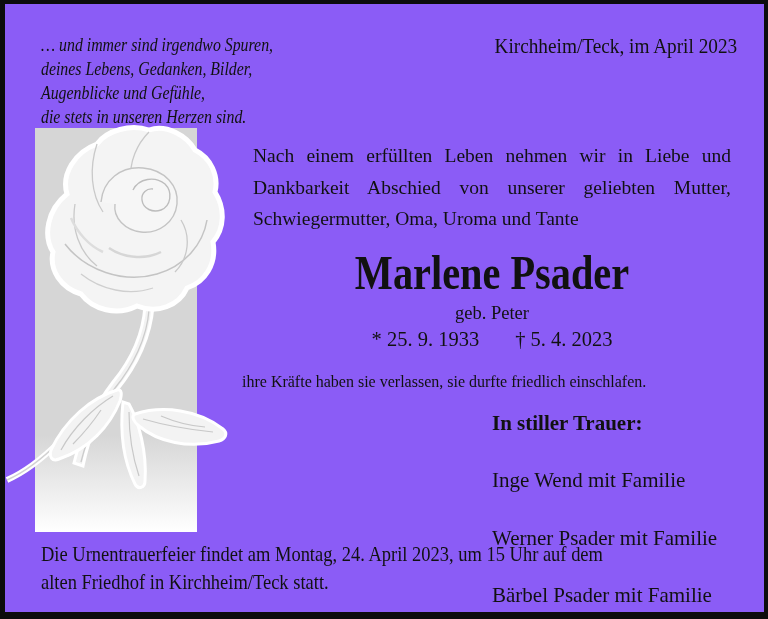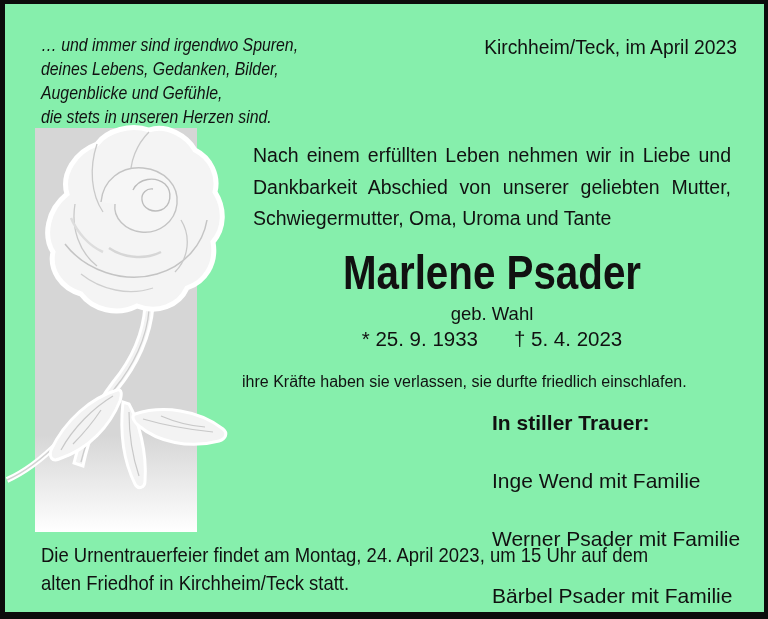--- a/index.html
+++ b/index.html
@@ -2,23 +2,23 @@
 <html><head>
 <meta charset="utf-8">
 <style>
   html,body { margin:0; padding:0; background:#ffffff; }
   .notice {
     position:relative;
     width:768px; height:619px;
     box-sizing:border-box;
     border:solid #0c0c0c;
     border-width:4px 4px 7px 5px;
-    background:#86efac;
+    background:#8b5cf6;
     color:#111111;
-    font-family:Liberation Sans, sans-serif;
+    font-family:Liberation Serif, serif;
     overflow:hidden;
   }
   .poem {
     position:absolute; left:36px; top:29px;
     font-style:italic;
     font-size:18px; line-height:24px;
     transform:scaleX(0.88); transform-origin:left top;
     white-space:nowrap;
   }
   .dateline {
@@ -101,21 +101,21 @@
     <path d="M96,80 C98,58 116,44 138,46 C160,48 174,64 172,82 C170,100 154,112 136,110 C120,108 108,96 110,82" fill="#f6f6f6" stroke="#c4c4c4" stroke-width="1.4"></path>
     <path d="M128,68 C134,56 150,54 160,62 C168,70 166,84 156,88 C148,91 138,87 137,78 C136,71 142,66 148,67" fill="none" stroke="#bdbdbd" stroke-width="1.4"></path>
     <path d="M104,126 C118,136 140,138 156,130" fill="none" stroke="#d6d6d6" stroke-width="2.5"></path>
     <path d="M66,96 C72,110 84,124 98,130" fill="none" stroke="#dddddd" stroke-width="2.5"></path>
   </svg>
 
   <div class="main">
     <p class="intro">Nach einem erfüllten Leben nehmen wir in Liebe und Dankbarkeit Abschied von unserer geliebten Mutter, Schwiegermutter, Oma, Uroma und Tante</p>
 
     <div class="name-line">Marlene Psader</div>
-    <div class="maiden">geb. Wahl</div>
+    <div class="maiden">geb. Peter</div>
 
     <div class="dates">
       <span class="birth">* 25. 9. 1933</span><span class="death">† 5. 4. 2023</span>
     </div>
 
     <p class="farewell">ihre Kräfte haben sie verlassen, sie durfte friedlich einschlafen.</p>
 
     <div class="mourners">
       <div class="mourners-header">In stiller Trauer:</div>
       <div class="mourner-line">Inge Wend mit Familie</div>

